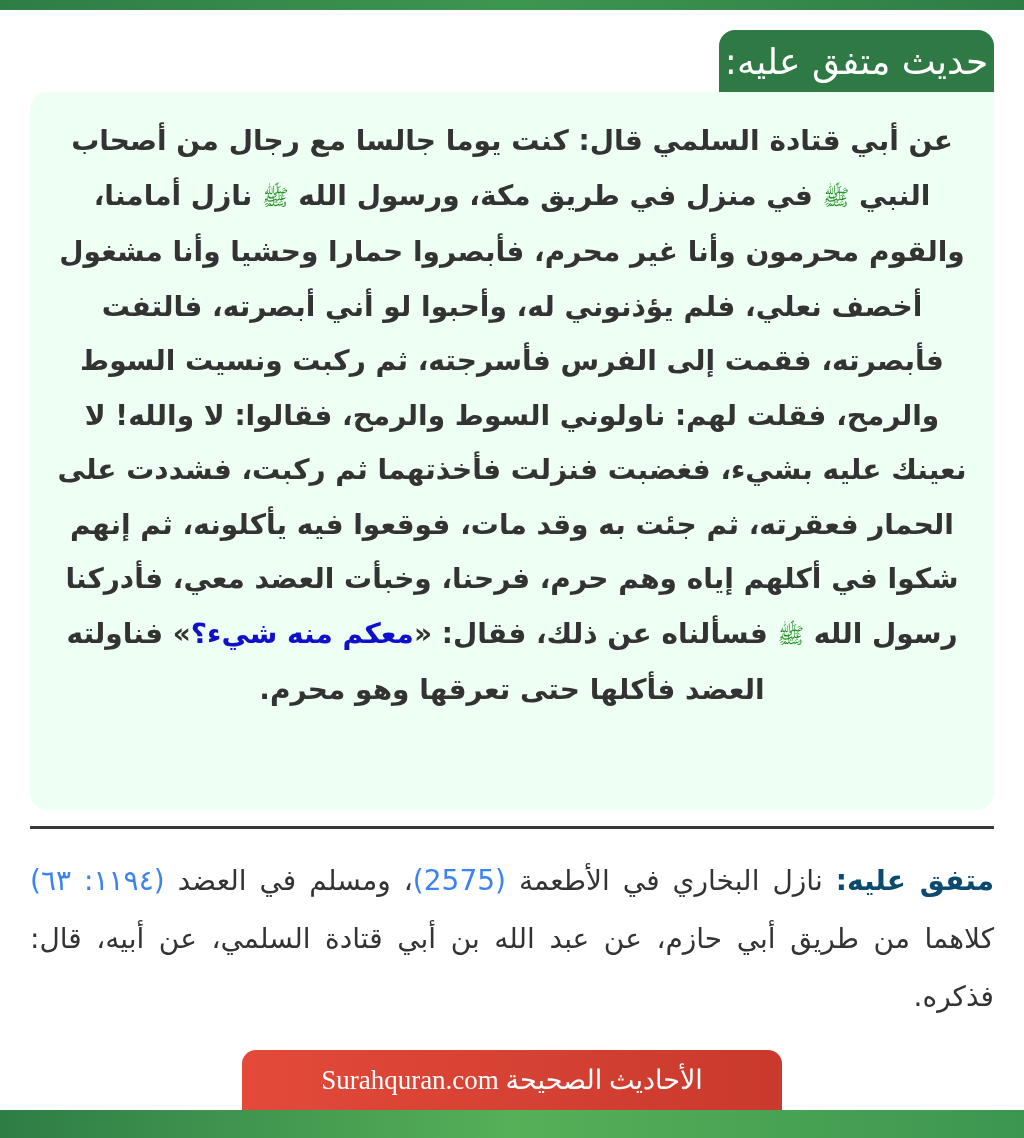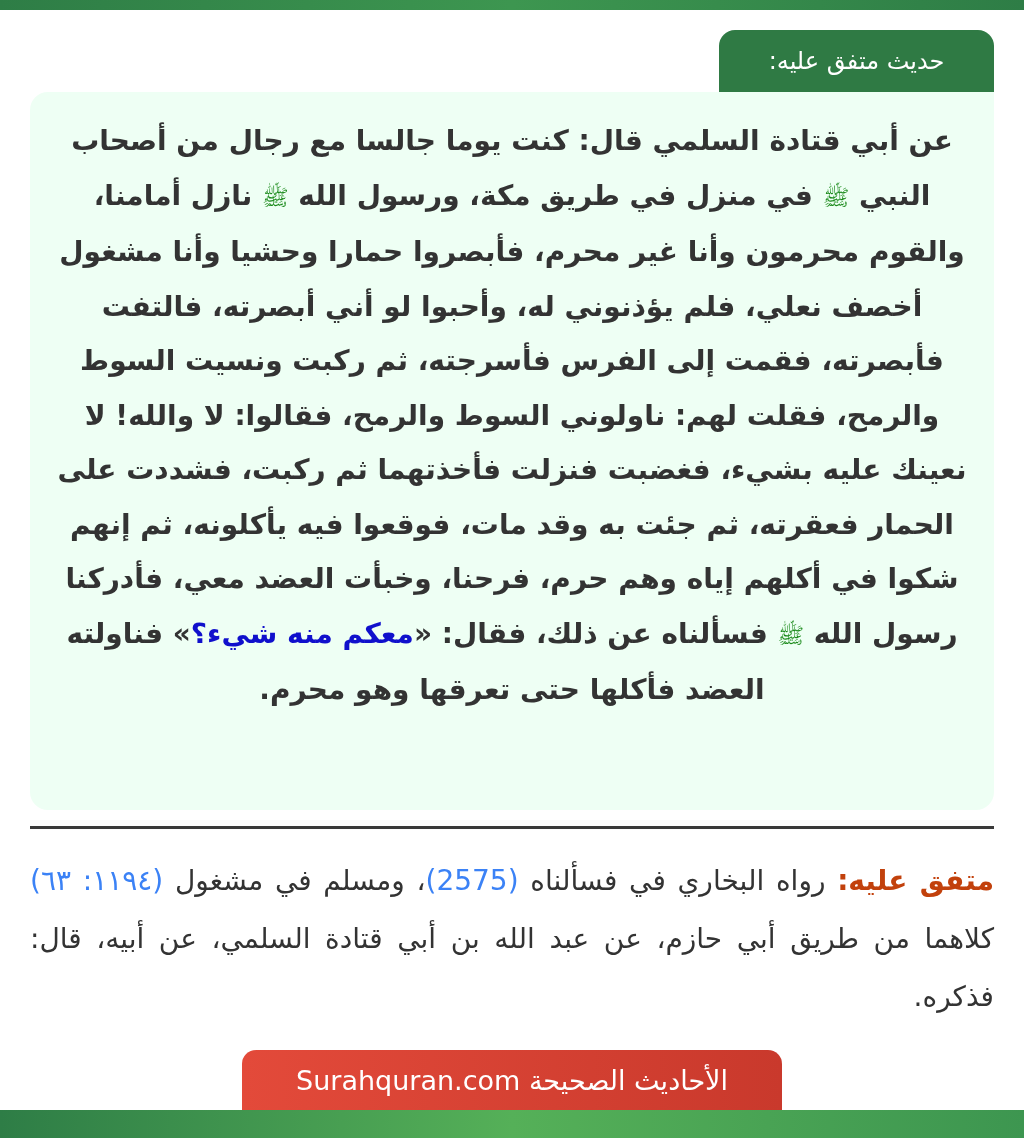--- a/index.html
+++ b/index.html
@@ -31,21 +31,21 @@
       position: absolute;
       left: 719px; top: 30px;
       width: 275px; height: 62px;
       background: #2f7a44;
       border-radius: 16px 16px 0 0;
       color: #ffffff;
       display: flex;
       align-items: center;
       justify-content: center;
       direction: rtl;
-      font-size: 24px;
+      font-size: 36px;
       font-weight: normal;
     }
     .hadith-box {
       position: absolute;
       left: 30px; top: 92px;
       width: 964px; height: 718px;
       background: #eefff4;
       border-radius: 18px 0 18px 18px;
       box-sizing: border-box;
       padding: 22px 18px 12px 18px;
@@ -79,54 +79,55 @@
       width: 964px;
       direction: rtl;
       text-align: justify;
       text-align-last: right;
       font-size: 28px;
       line-height: 58px;
       color: #333333;
       margin: 0;
     }
     .source-label {
-      color: #c2410c;
+      color: #0c4a6e;
       font-weight: bold;
     }
     .ref {
       color: #3b82f6;
     }
     .footer-pill {
       position: absolute;
       left: 242px; top: 1050px;
       width: 540px; height: 60px;
       background: linear-gradient(90deg, #e34a3a 0%, #c9392c 100%);
       border-radius: 14px 14px 0 0;
       color: #ffffff;
       display: flex;
       align-items: center;
       justify-content: center;
       direction: rtl;
       font-size: 27px;
+      font-family: Liberation Serif, serif;
     }
   </style>
 </head>
 <body>
 
 <div class="top-bar"></div>
 
 <div class="title-pill">
   <span>حديث متفق عليه:</span>
 </div>
 
 <div class="hadith-box">
   <p class="hadith-text"><span>عن أبي قتادة السلمي قال: كنت يوما جالسا مع رجال من أصحاب النبي </span><span class="pbuh">ﷺ</span><span> في منزل في طريق مكة، ورسول الله </span><span class="pbuh">ﷺ</span><span> نازل أمامنا، والقوم محرمون وأنا غير محرم، فأبصروا حمارا وحشيا وأنا مشغول أخصف نعلي، فلم يؤذنوني له، وأحبوا لو أني أبصرته، فالتفت فأبصرته، فقمت إلى الفرس فأسرجته، ثم ركبت ونسيت السوط والرمح، فقلت لهم: ناولوني السوط والرمح، فقالوا: لا والله! لا نعينك عليه بشيء، فغضبت فنزلت فأخذتهما ثم ركبت، فشددت على الحمار فعقرته، ثم جئت به وقد مات، فوقعوا فيه يأكلونه، ثم إنهم شكوا في أكلهم إياه وهم حرم، فرحنا، وخبأت العضد معي، فأدركنا رسول الله </span><span class="pbuh">ﷺ</span><span> فسألناه عن ذلك، فقال: «</span><span class="quote">معكم منه شيء؟</span><span>» فناولته العضد فأكلها حتى تعرقها وهو محرم.</span></p>
 </div>
 
 <div class="divider"></div>
 
-<p class="source"><span class="source-label">متفق عليه:</span><span> رواه البخاري في فسألناه </span><span class="ref">(2575)</span><span>، ومسلم في مشغول </span><span class="ref">(١١٩٤: ٦٣)</span><span> كلاهما من طريق أبي حازم، عن عبد الله بن أبي قتادة السلمي، عن أبيه، قال: فذكره.</span></p>
+<p class="source"><span class="source-label">متفق عليه:</span><span> نازل البخاري في الأطعمة </span><span class="ref">(2575)</span><span>، ومسلم في العضد </span><span class="ref">(١١٩٤: ٦٣)</span><span> كلاهما من طريق أبي حازم، عن عبد الله بن أبي قتادة السلمي، عن أبيه، قال: فذكره.</span></p>
 
 <div class="footer-pill">
   <span>الأحاديث الصحيحة Surahquran.com</span>
 </div>
 
 <div class="bottom-bar"></div>
 
 </body></html>

